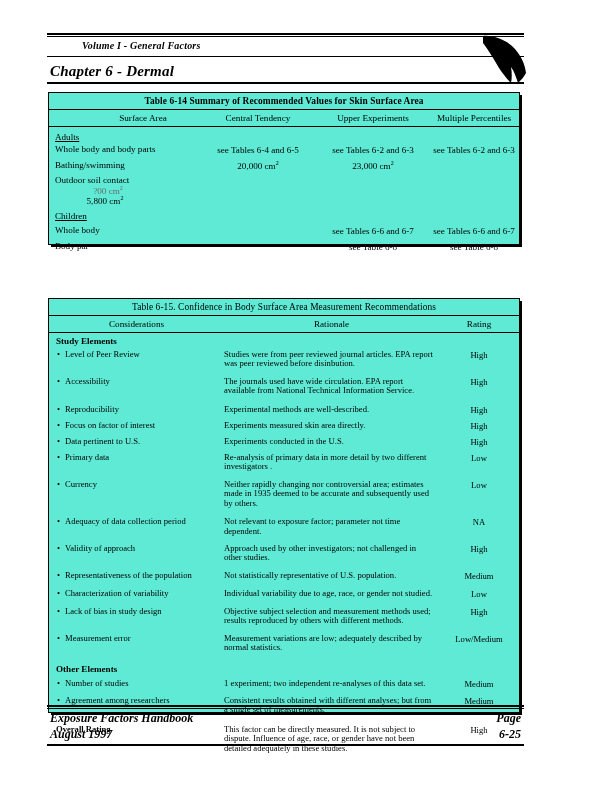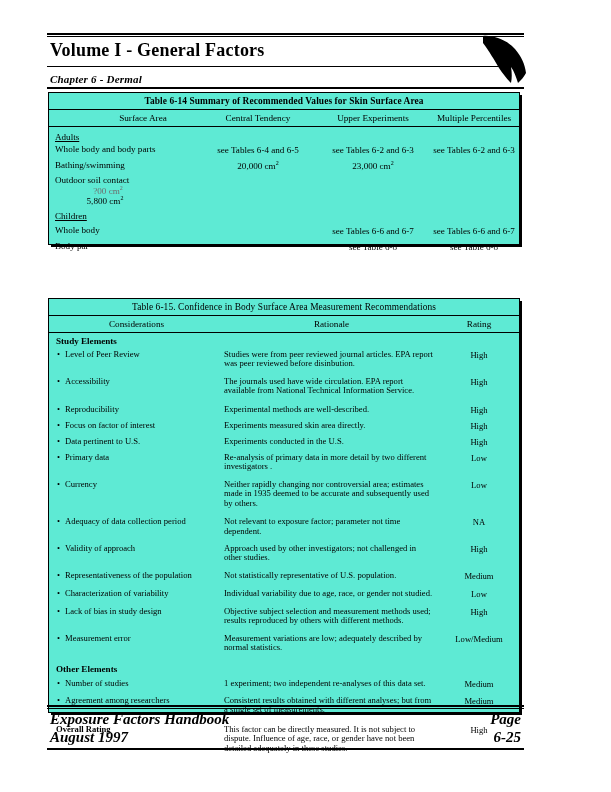--- a/index.html
+++ b/index.html
@@ -35,29 +35,31 @@
     width: 477px;
     height: 0;
   }
   .hdr-rule-mid {
     border-top: 1px solid #000;
     width: 477px;
     height: 0;
     margin-top: 1px;
   }
   .hdr-line-vol {
+    font-style: italic;
     font-weight: bold;
-    font-size: 18px;
+    font-size: 10px;
     letter-spacing: .2px;
     padding: 3px 0 4px 3px;
+    margin-left: 32px;
   }
   .hdr-line-chap {
     font-style: italic;
     font-weight: bold;
-    font-size: 11px;
+    font-size: 15px;
     letter-spacing: .2px;
     padding: 6px 8px 2px 3px;
   }
   .hdr-rule-bottom {
     border-top: 2.4px solid #000;
     width: 477px;
     height: 0;
   }
   .smudge {
     position: absolute;
@@ -204,21 +206,21 @@
   .ftr-rule-thin {
     border-top: 1px solid #000;
     width: 477px;
     margin-top: 1px;
   }
   .ftr-row {
     display: flex;
     justify-content: space-between;
     font-style: italic;
     font-weight: bold;
-    font-size: 15px;
+    font-size: 12px;
     padding: 2px 3px 0 3px;
   }
   .ftr-row.second { padding-top: 1px; padding-bottom: 2px; }
   .ftr-rule-bottom {
     border-top: 2.4px solid #000;
     width: 477px;
   }
   sup { font-size: .66em; vertical-align: super; line-height: 0; }
 </style>
 </head>

